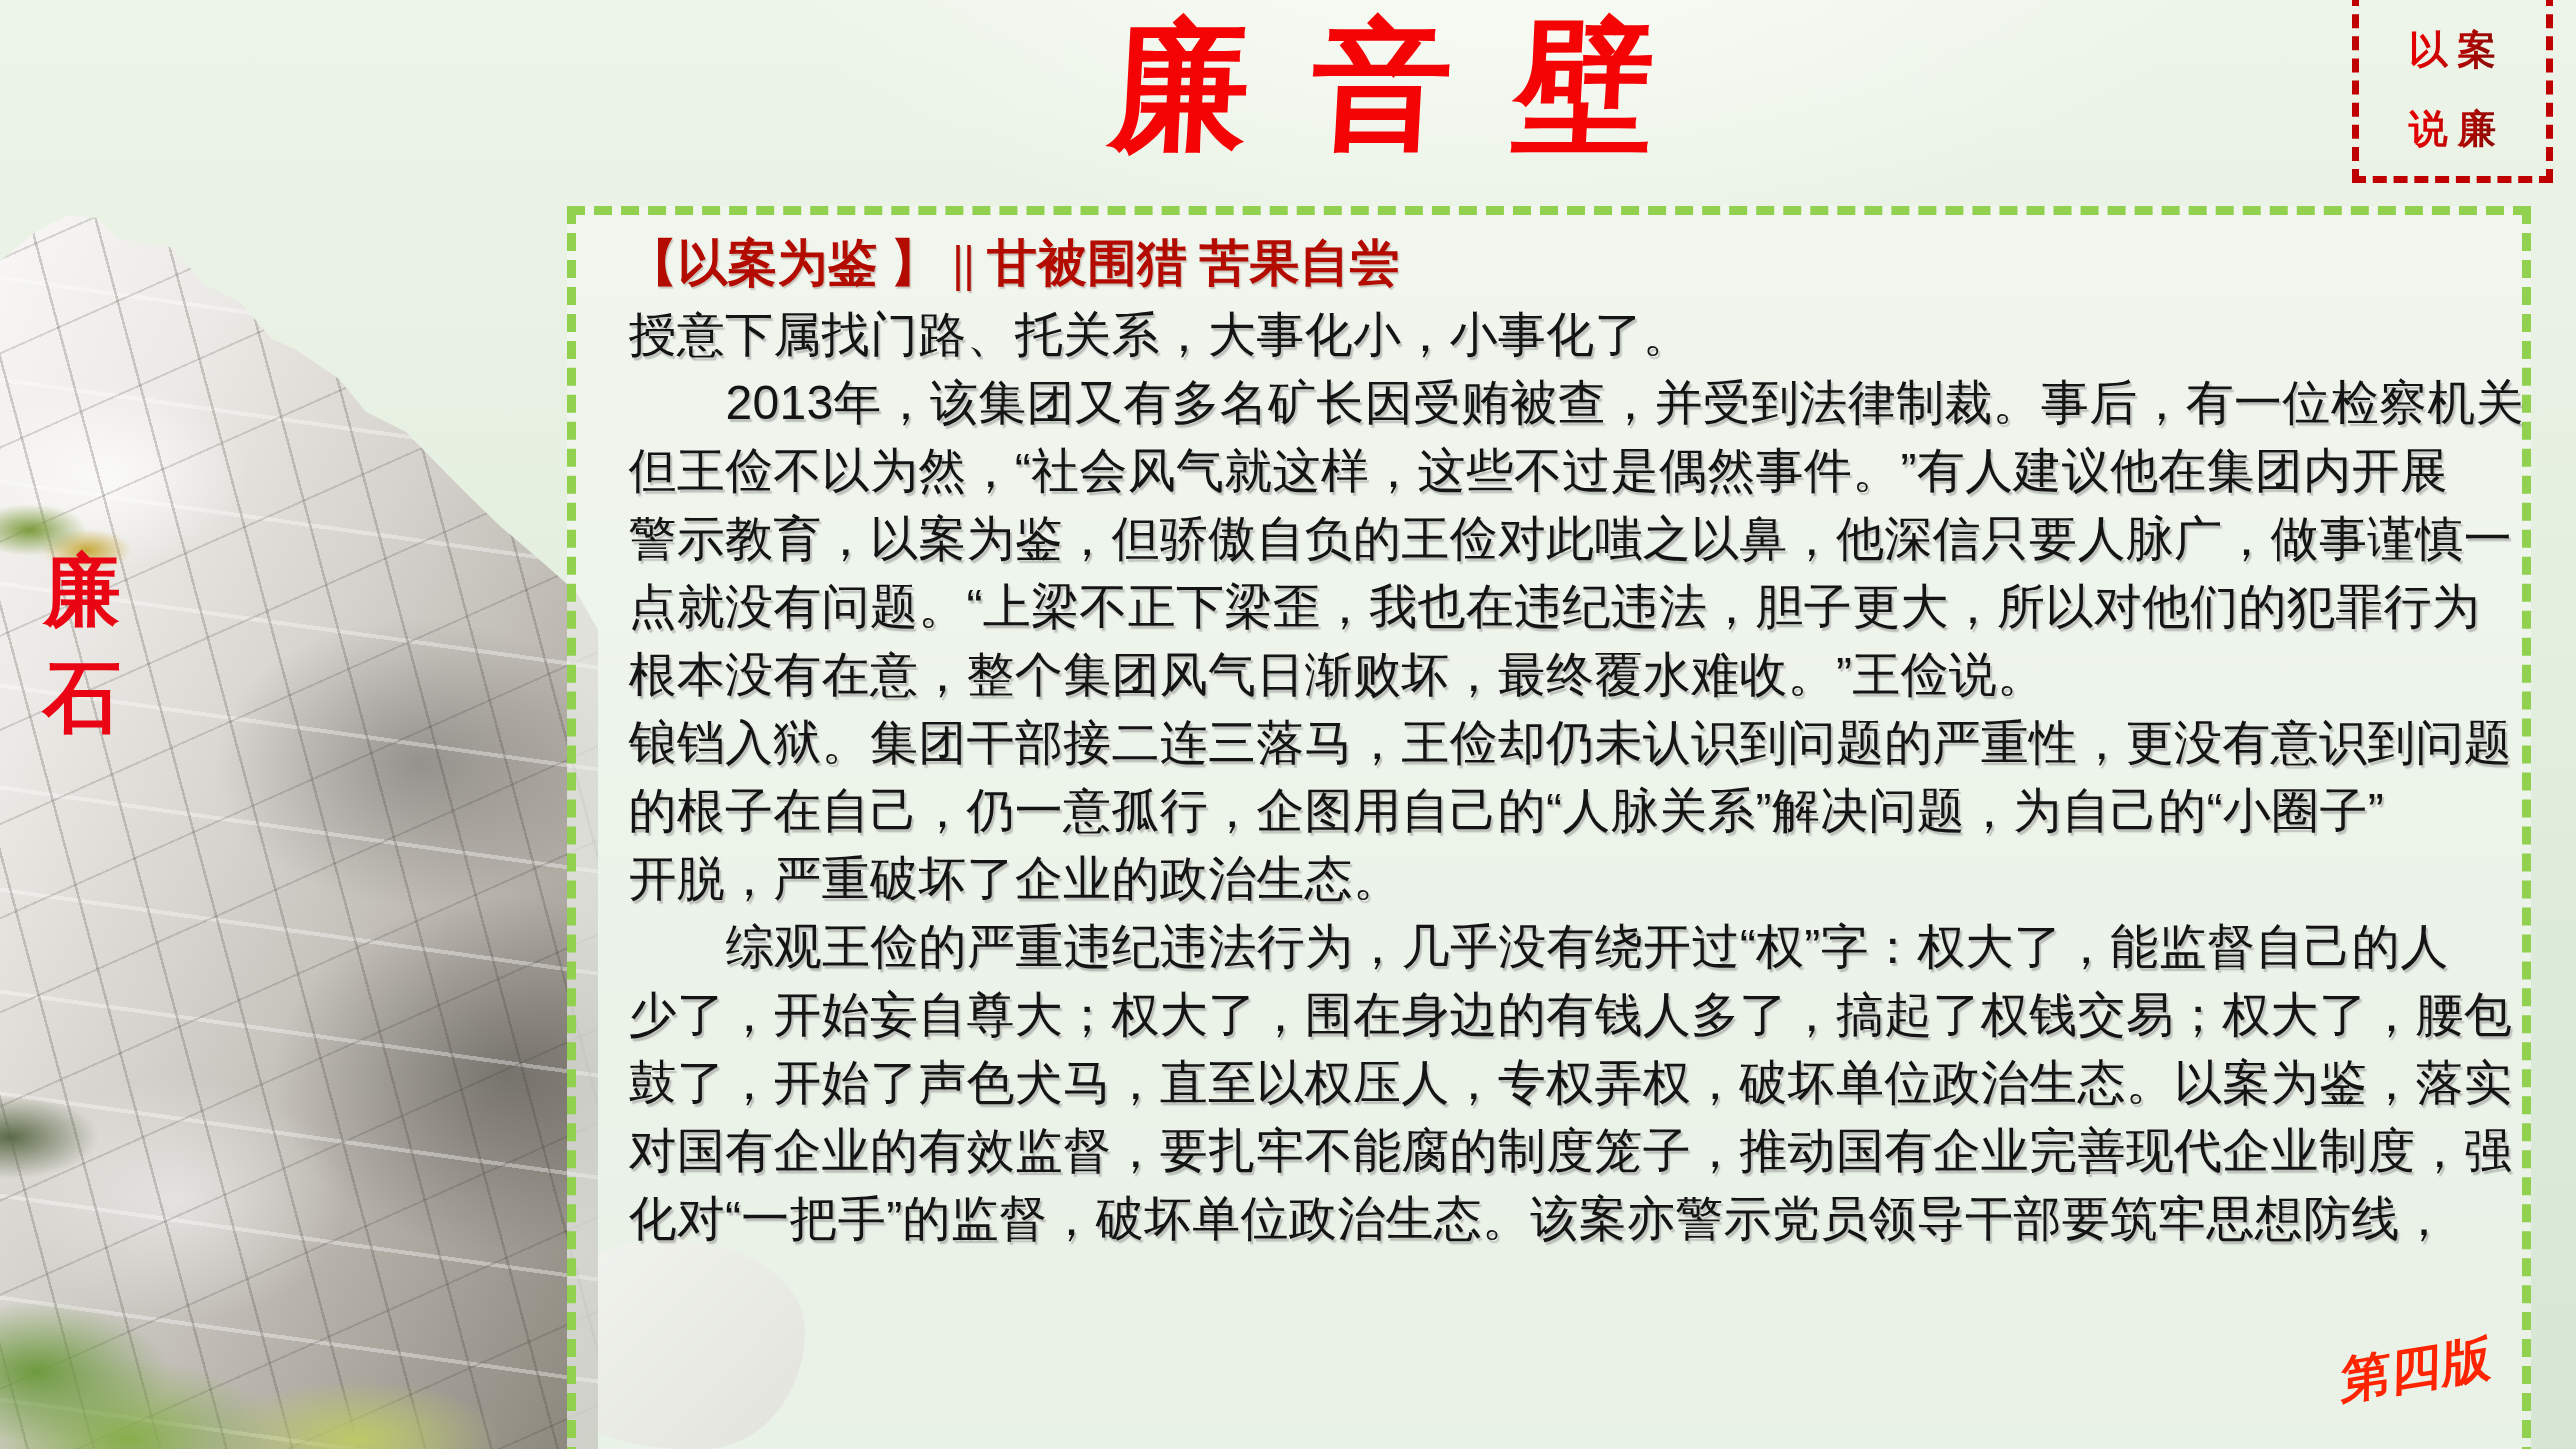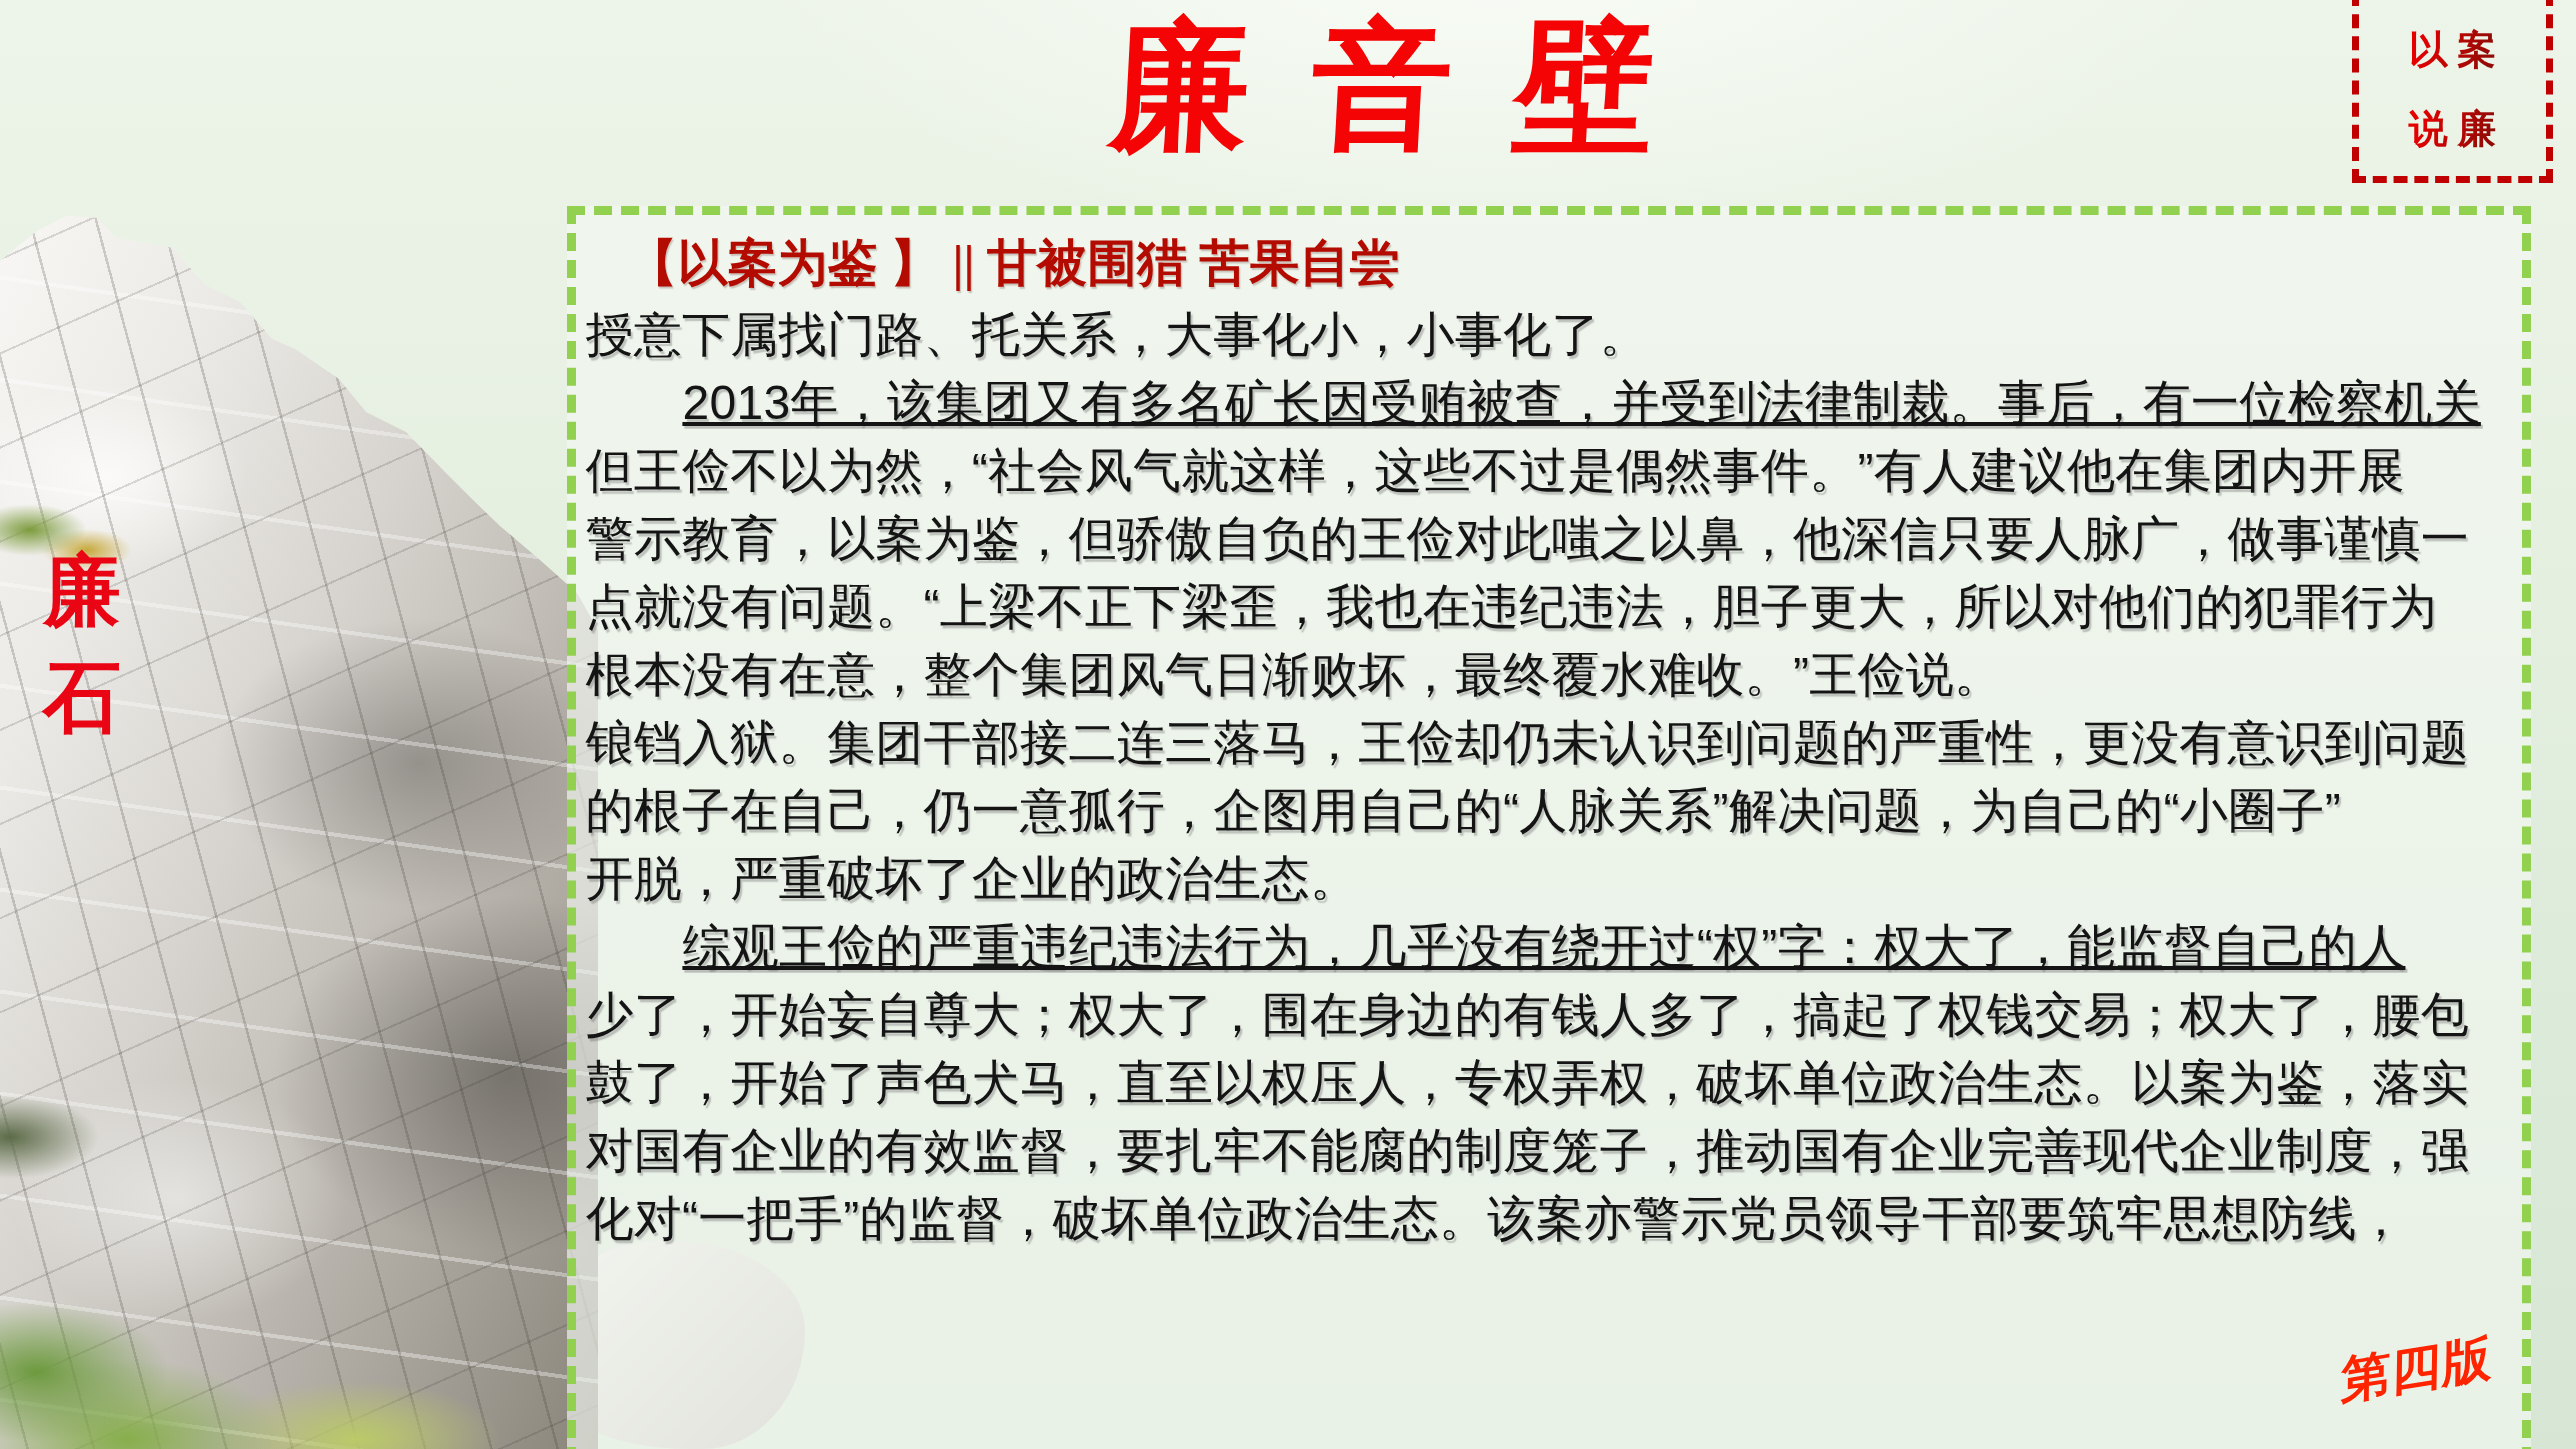--- a/index.html
+++ b/index.html
@@ -86,28 +86,28 @@
     border:9.4px dashed #92d050;box-sizing:border-box;
     background:rgba(243,247,241,.66);
     padding:17.4px 6.7px 0 9.4px;
   }
   .headline{
     font-family:"Liberation Serif",serif;font-weight:bold;
     color:#b30b00;font-size:50px;line-height:62px;
     padding-left:42px;white-space:nowrap;
     text-shadow:1.3px 2px 1.3px rgba(80,40,30,.25);
   }
-  .article-lines{margin-top:6.7px;}
+  .article-lines{margin-top:6.7px;margin-left:43px;}
   .article-lines .line{
     font-family:"Liberation Sans",sans-serif;
     color:#141414;font-size:48px;line-height:68px;
     font-weight:500;white-space:nowrap;letter-spacing:0.3px;
     text-shadow:2px 2.7px 1.3px rgba(95,95,95,.35);
   }
-  .article-lines .line.indent{padding-left:97px;text-decoration:underline;}
+  .article-lines .line.indent{padding-left:97px;}
 
   
   .edition-stamp{
     position:absolute;left:2340px;top:1336px;z-index:3;
     font-family:"DejaVu Serif","Liberation Serif",serif;font-weight:bold;
     font-size:50px;color:#fe2400;letter-spacing:1.3px;
     transform:rotate(-9deg) skewX(-10deg);
   }
 </style>
 </head>

